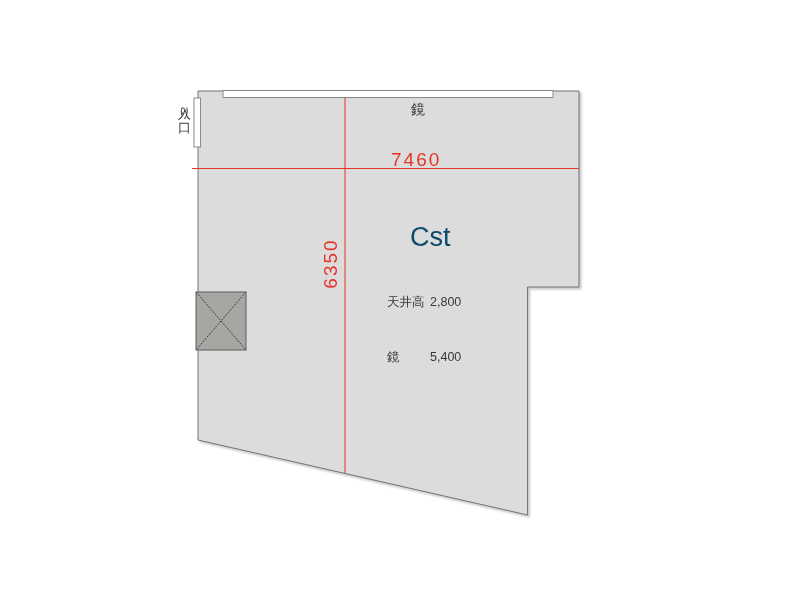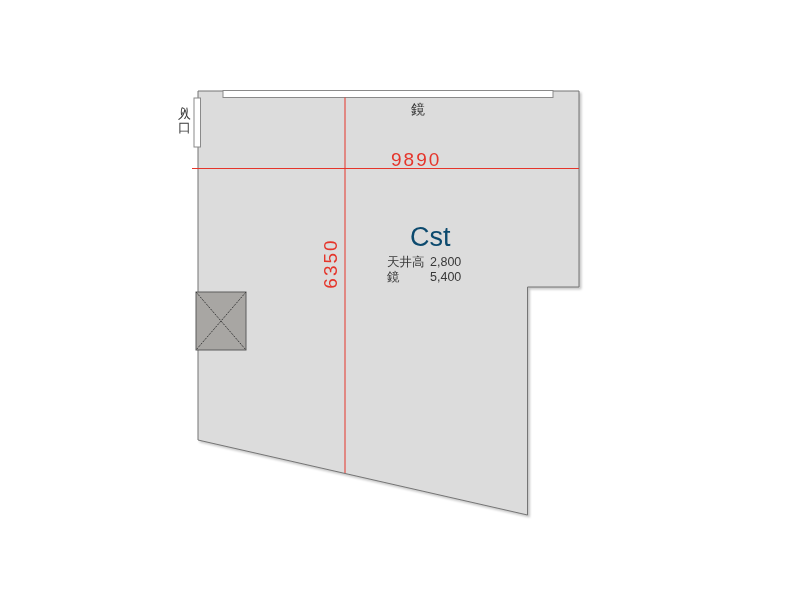--- a/index.html
+++ b/index.html
@@ -88,21 +88,21 @@
     color: #0c4a6e;
   }
   .specs {
     position: absolute;
     left: 387px;
     top: 255px;
     font-size: 12.5px;
     line-height: 15px;
     color: #383838;
   }
-  .spec-row { display: flex; }
+  .spec-row { display: flex; margin-top: 40px; }
   .spec-label {
     display: inline-block;
     width: 43px;
   }
   .spec-value { display: inline-block; }
 </style>
 </head>
 <body>
 
 <div class="canvas">
@@ -122,21 +122,21 @@
     </g>
 
     <line class="dim-line" x1="192" y1="168.5" x2="579" y2="168.5"></line>
     <line class="dim-line" x1="345" y1="97.5" x2="345" y2="473"></line>
   </svg>
 
   <div class="txt entrance-label">入り口</div>
 
   <div class="txt mirror-label">鏡</div>
 
-  <div class="txt dim-width">9890</div>
+  <div class="txt dim-width">7460</div>
 
   <div class="txt dim-height">6350</div>
 
   <div class="txt studio-name">Cst</div>
 
   <div class="specs">
     <div class="spec-row">
       <span class="spec-label">天井高</span>
       <span class="spec-value">2,800</span>
     </div>

